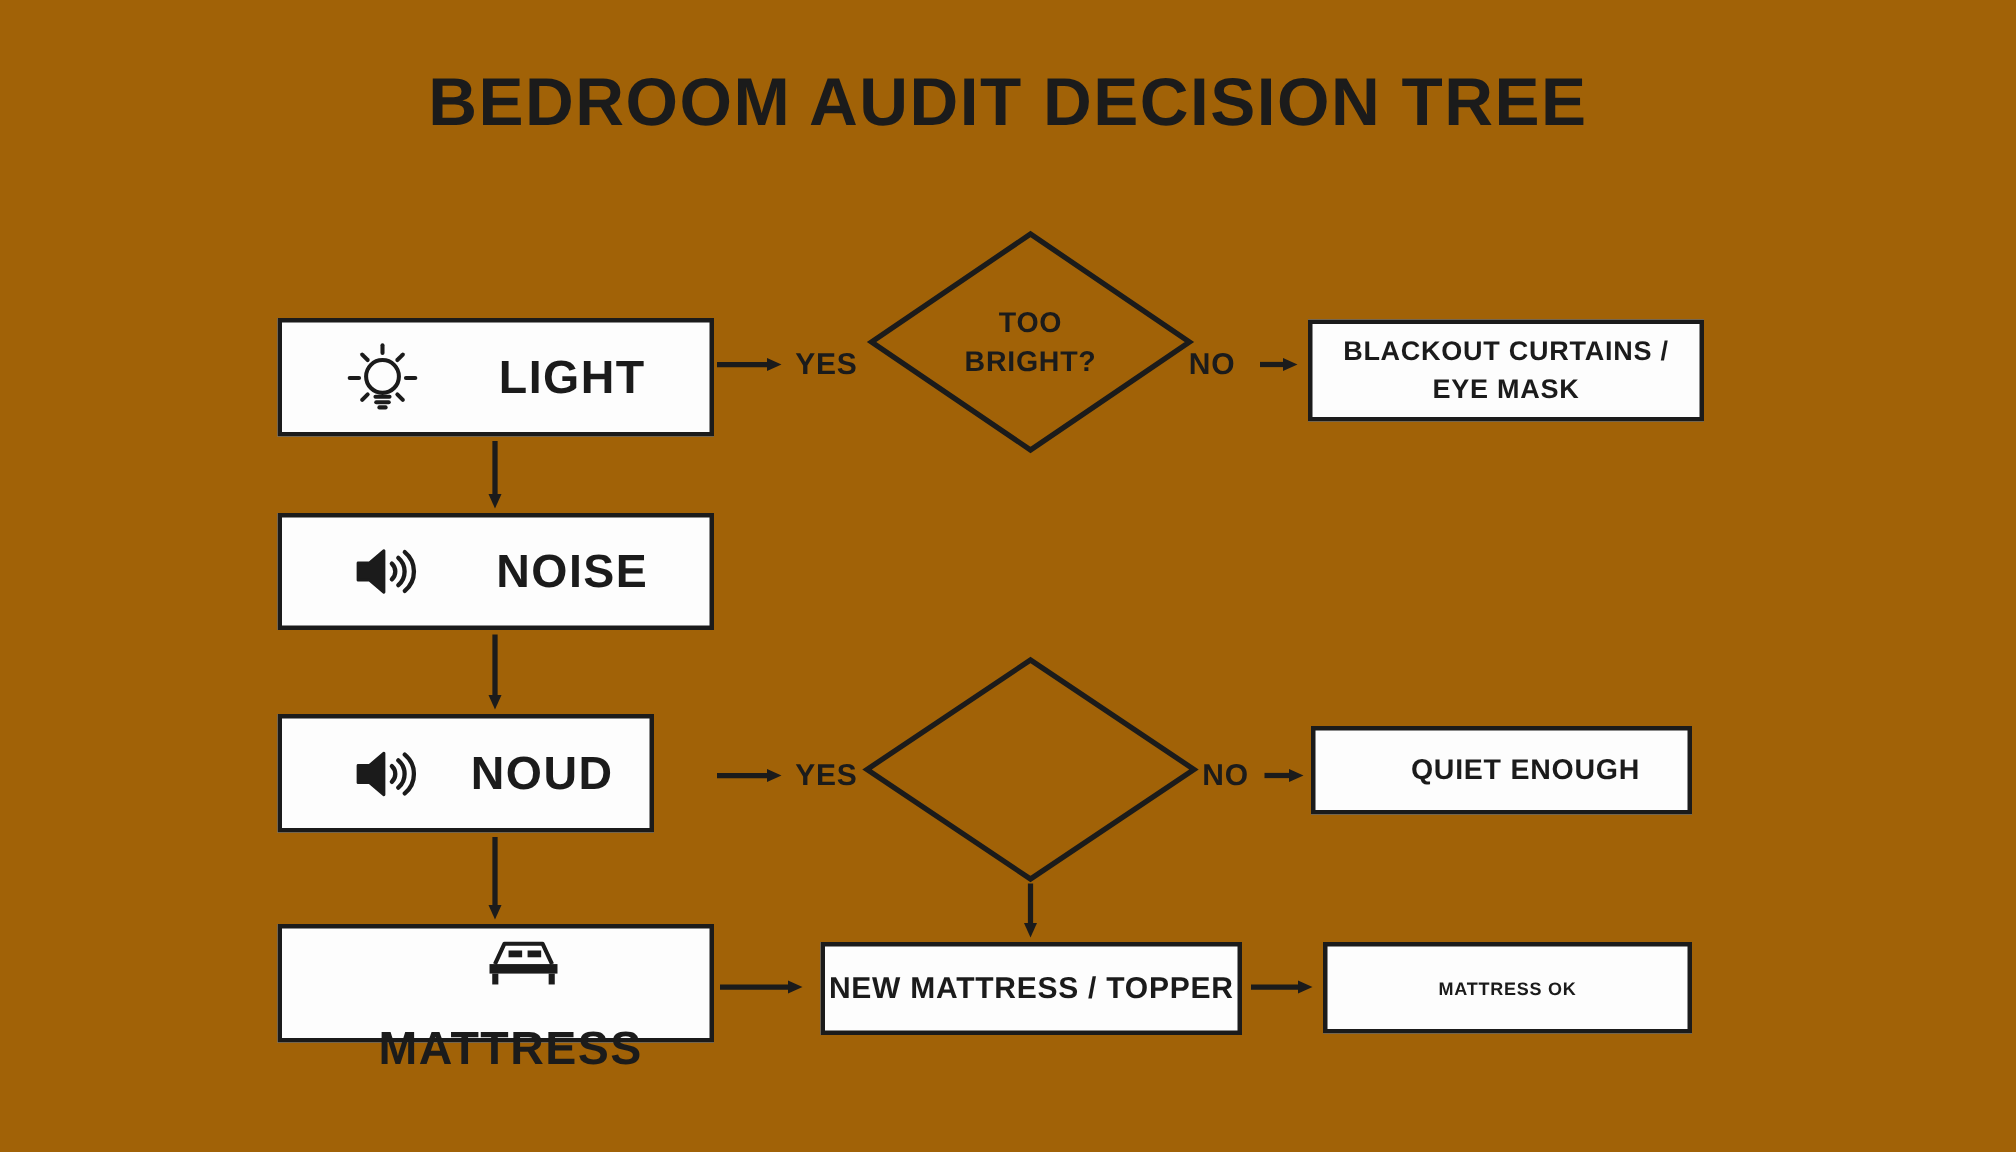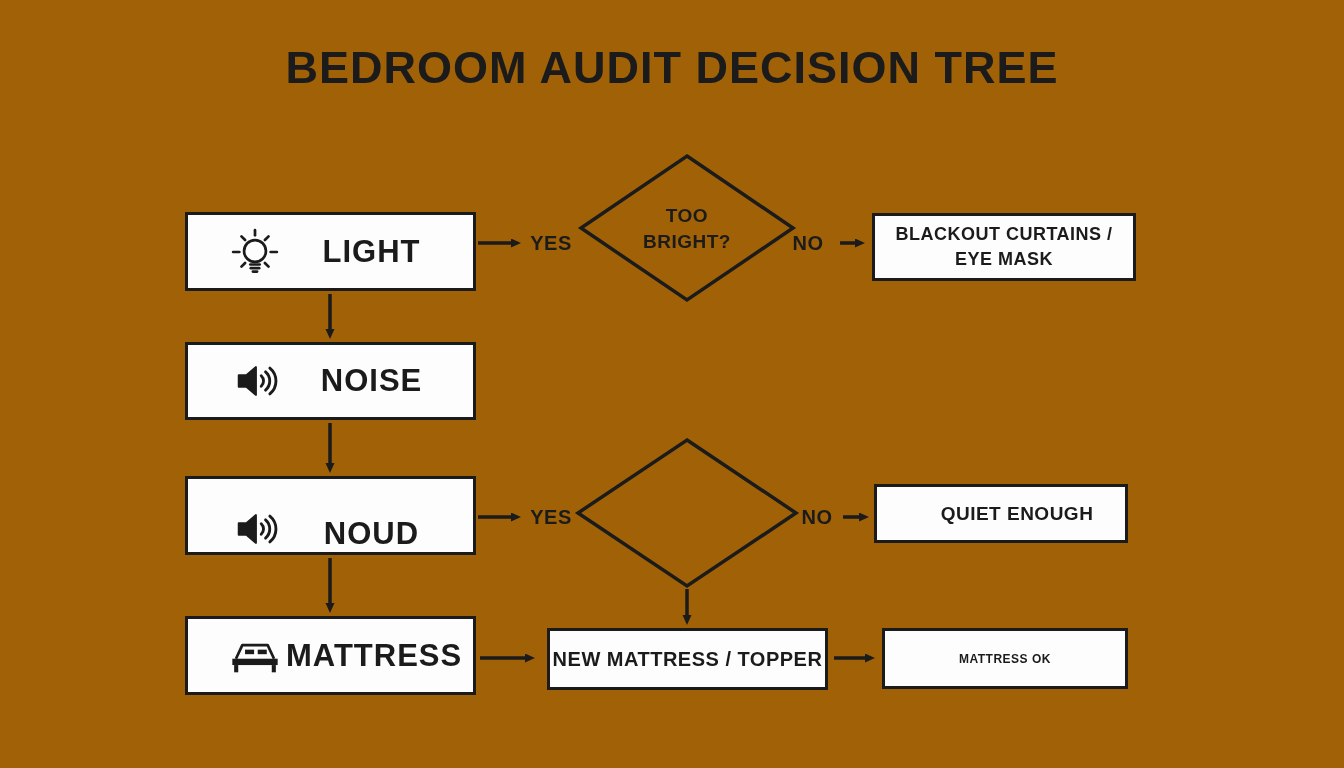--- a/index.html
+++ b/index.html
@@ -31,20 +31,21 @@
     box-sizing: border-box;
     border: 3px solid #1b1b1b;
     display: flex;
     align-items: center;
     justify-content: center;
     background: #fdfdfd;
   }
   .source-node {
     justify-content: flex-start;
     padding-left: 36px;
+    gap: 20px;
   }
   .source-node .icon-wrap {
     width: 62px;
     display: flex;
     align-items: center;
     justify-content: center;
     flex: 0 0 auto;
   }
   .source-node .node-label {
     flex: 1;
@@ -138,35 +139,35 @@
         <g class="stroke" stroke-width="3" stroke-linecap="round">
           <path d="M30.5,18.5 a7.5,7.5 0 0 1 0,11"></path>
           <path d="M35,14.5 a12.5,12.5 0 0 1 0,19"></path>
           <path d="M39.5,10.5 a17.5,17.5 0 0 1 0,27"></path>
         </g>
       </svg>
     </span>
     <span class="node-label">NOISE</span>
   </div>
 
-  <div class="node source-node" style="left:185px; top:476px; width:291px; height:79px;align-items:flex-end;">
+  <div class="node source-node" style="left:185px; top:476px; width:251px; height:79px;">
     <span class="icon-wrap">
       <svg width="46" height="46" viewBox="0 0 48 48">
         <polygon class="fill" points="7,18 15,18 25,9.5 25,38.5 15,30 7,30" stroke="#1b1b1b" stroke-width="2" stroke-linejoin="round"></polygon>
         <g class="stroke" stroke-width="3" stroke-linecap="round">
           <path d="M30.5,18.5 a7.5,7.5 0 0 1 0,11"></path>
           <path d="M35,14.5 a12.5,12.5 0 0 1 0,19"></path>
           <path d="M39.5,10.5 a17.5,17.5 0 0 1 0,27"></path>
         </g>
       </svg>
     </span>
     <span class="node-label">NOUD</span>
   </div>
 
-  <div class="node source-node" style="left:185px; top:616px; width:291px; height:79px;">
+  <div class="node source-node" style="left:185px; top:616px; width:291px; height:79px;flex-direction:column;">
     <span class="icon-wrap">
       <svg width="58" height="42" viewBox="0 0 64 46">
         <path class="stroke" stroke-width="3" stroke-linejoin="round" d="M11,26 L18,11 H46 L53,26"></path>
         <rect class="fill" x="21" y="16" width="10" height="5"></rect>
         <rect class="fill" x="35" y="16" width="10" height="5"></rect>
         <rect class="fill" x="7" y="26" width="50" height="7"></rect>
         <rect class="fill" x="9" y="33" width="4.5" height="8"></rect>
         <rect class="fill" x="50.5" y="33" width="4.5" height="8"></rect>
       </svg>
     </span>

